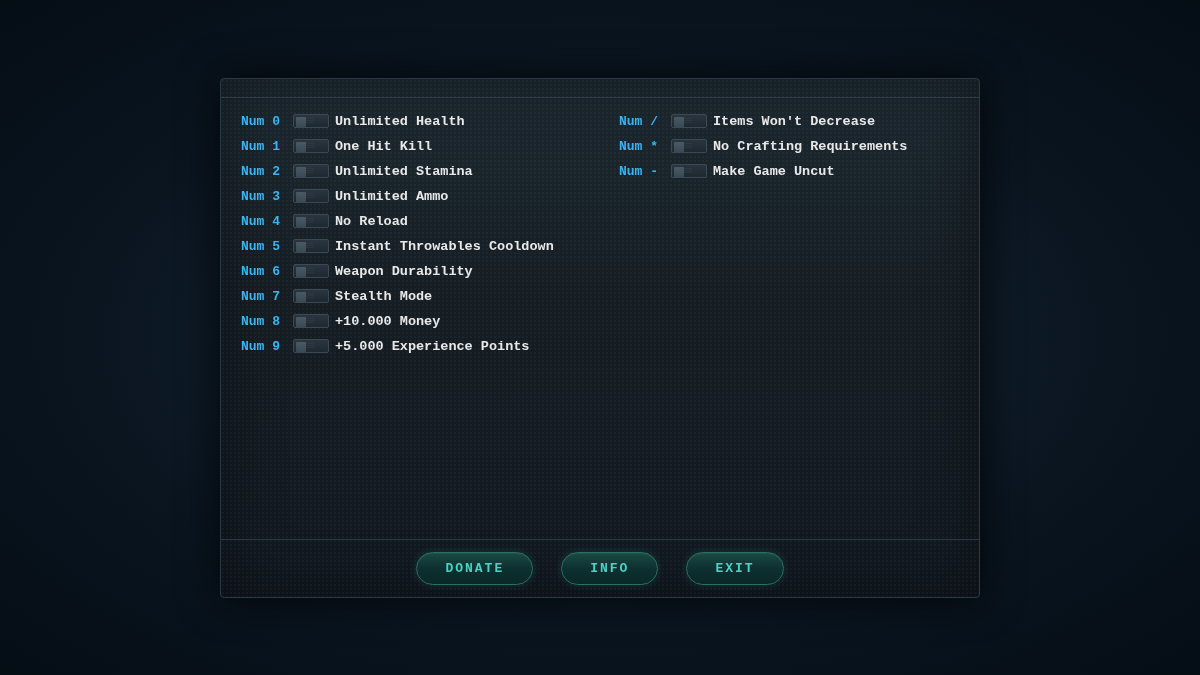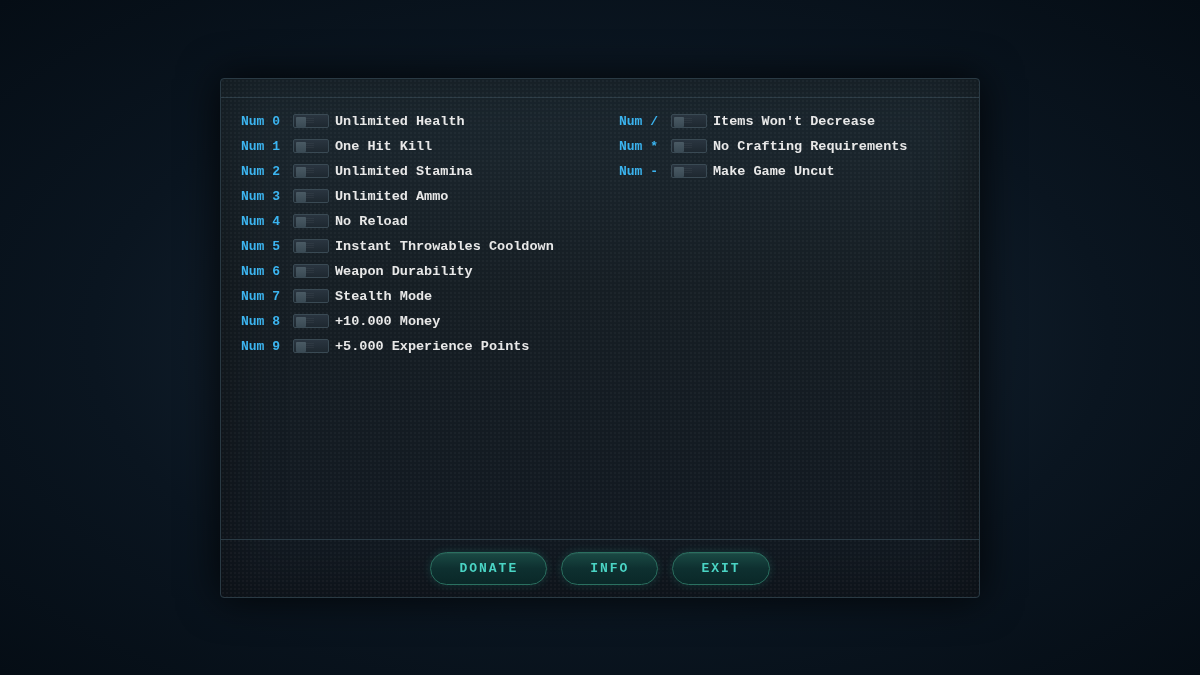--- a/index.html
+++ b/index.html
@@ -123,21 +123,21 @@
 
     .bottom-bar {
       position: absolute;
       bottom: 0;
       left: 0;
       right: 0;
       padding: 12px 20px;
       display: flex;
       align-items: flex-end;
       justify-content: center;
-      gap: 14px;
+      gap: 28px;
       border-top: 1px solid #2a3a44;
     }
 
     .bottom-btn {
       padding: 8px 28px;
       background: linear-gradient(180deg, #1a4a44 0%, #0e3030 50%, #0a2828 100%);
       border: 1px solid #2a7060;
       border-radius: 20px;
       color: #4ad4c4;
       font-size: 13px;

